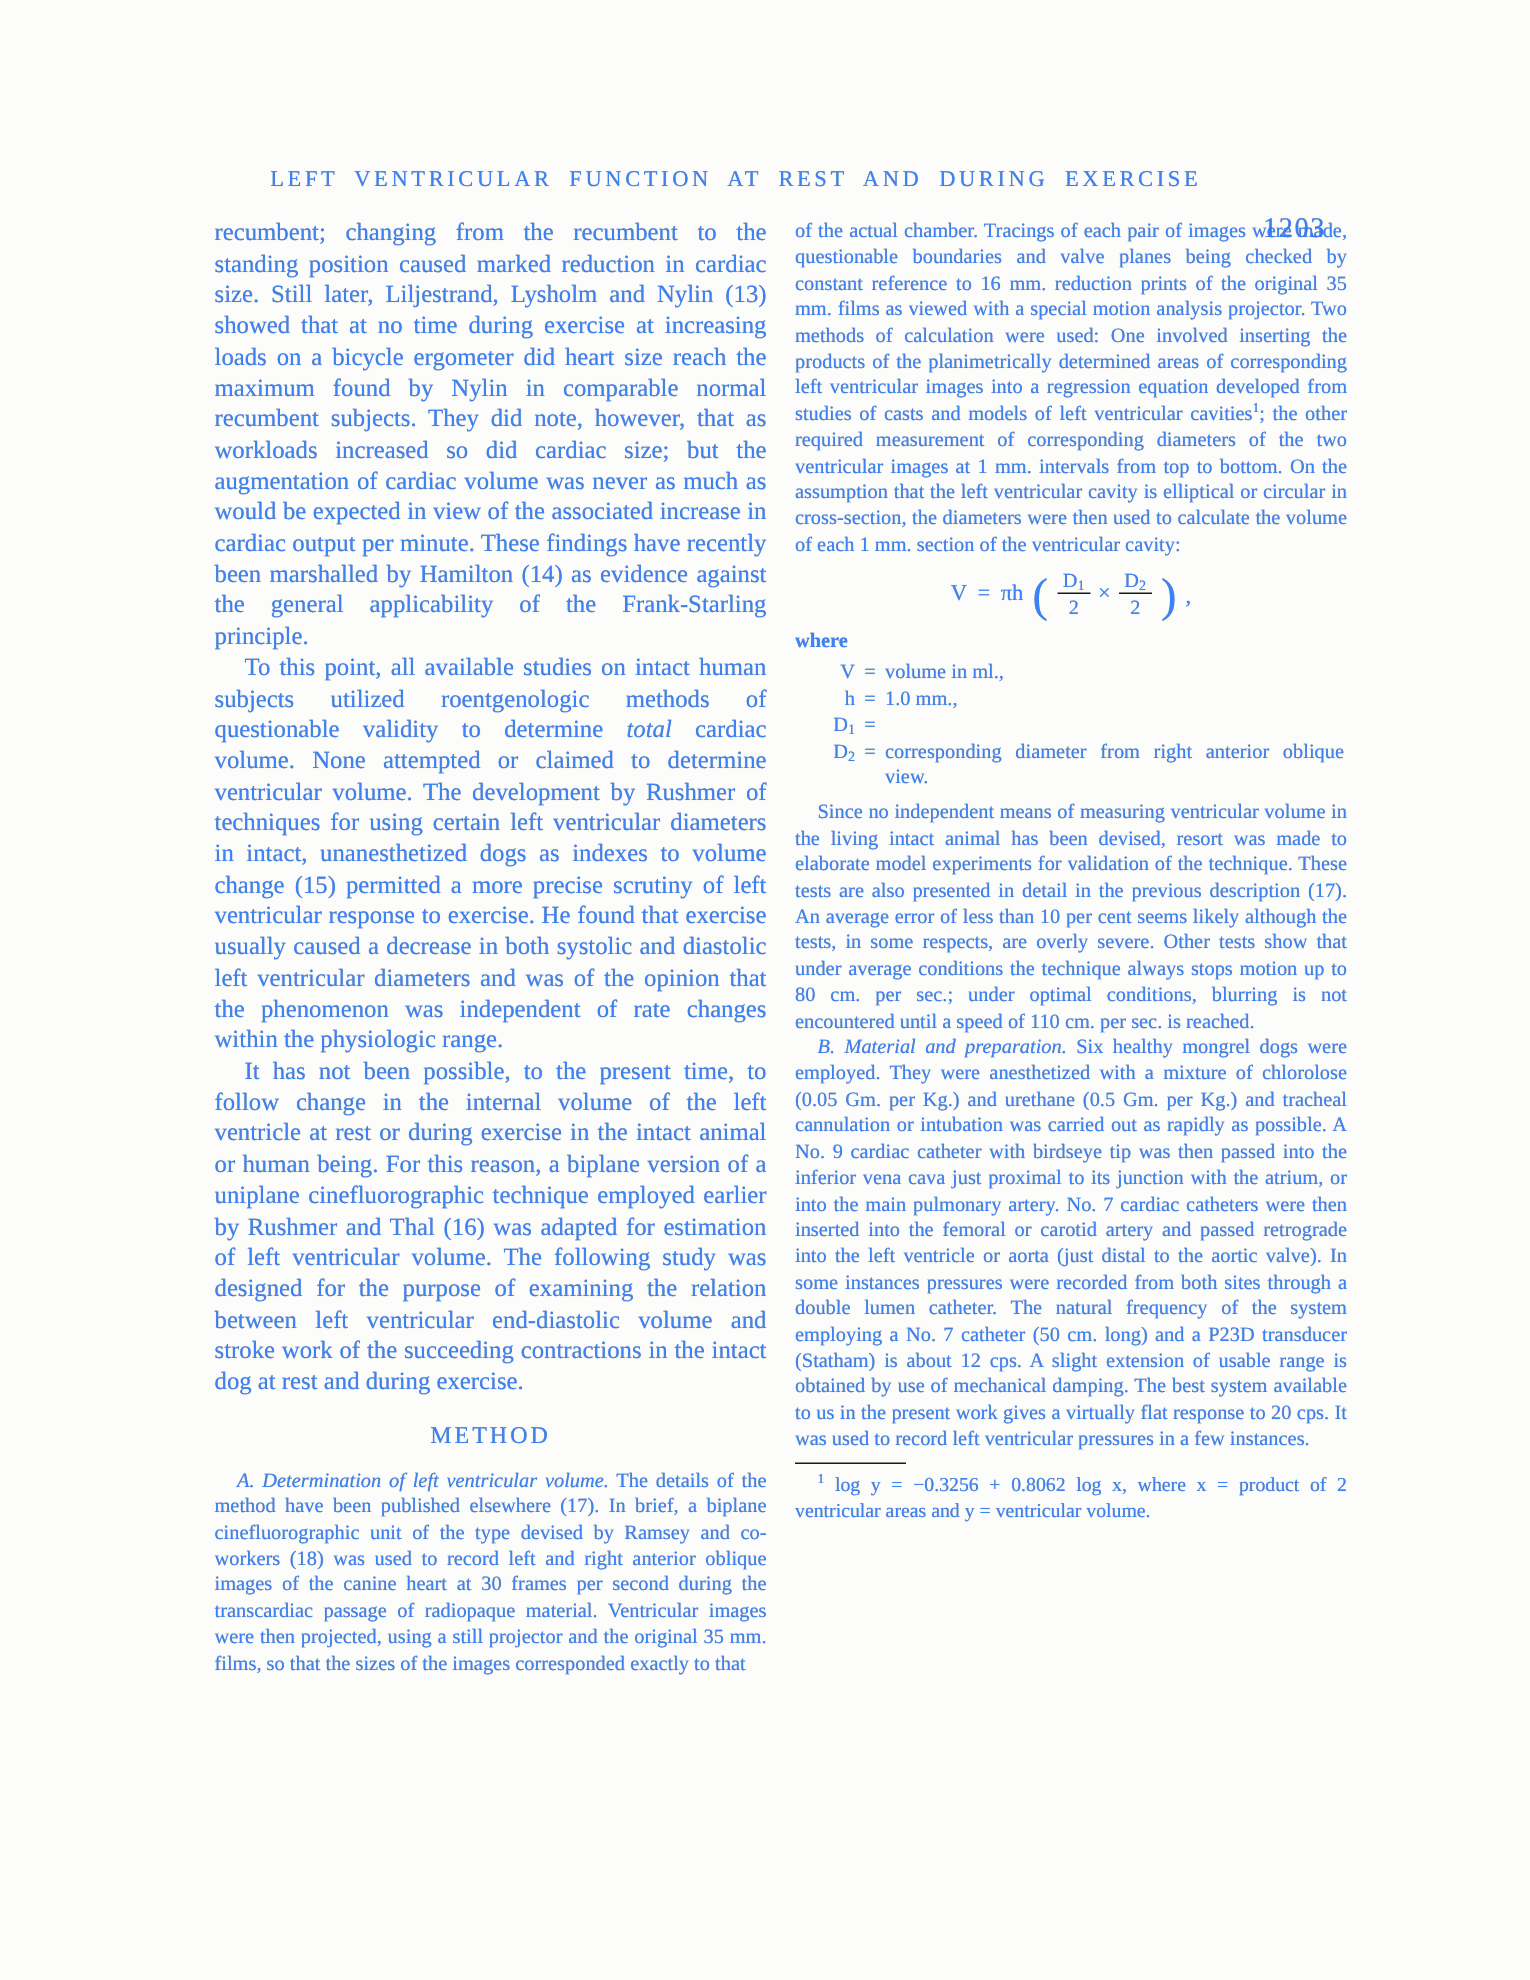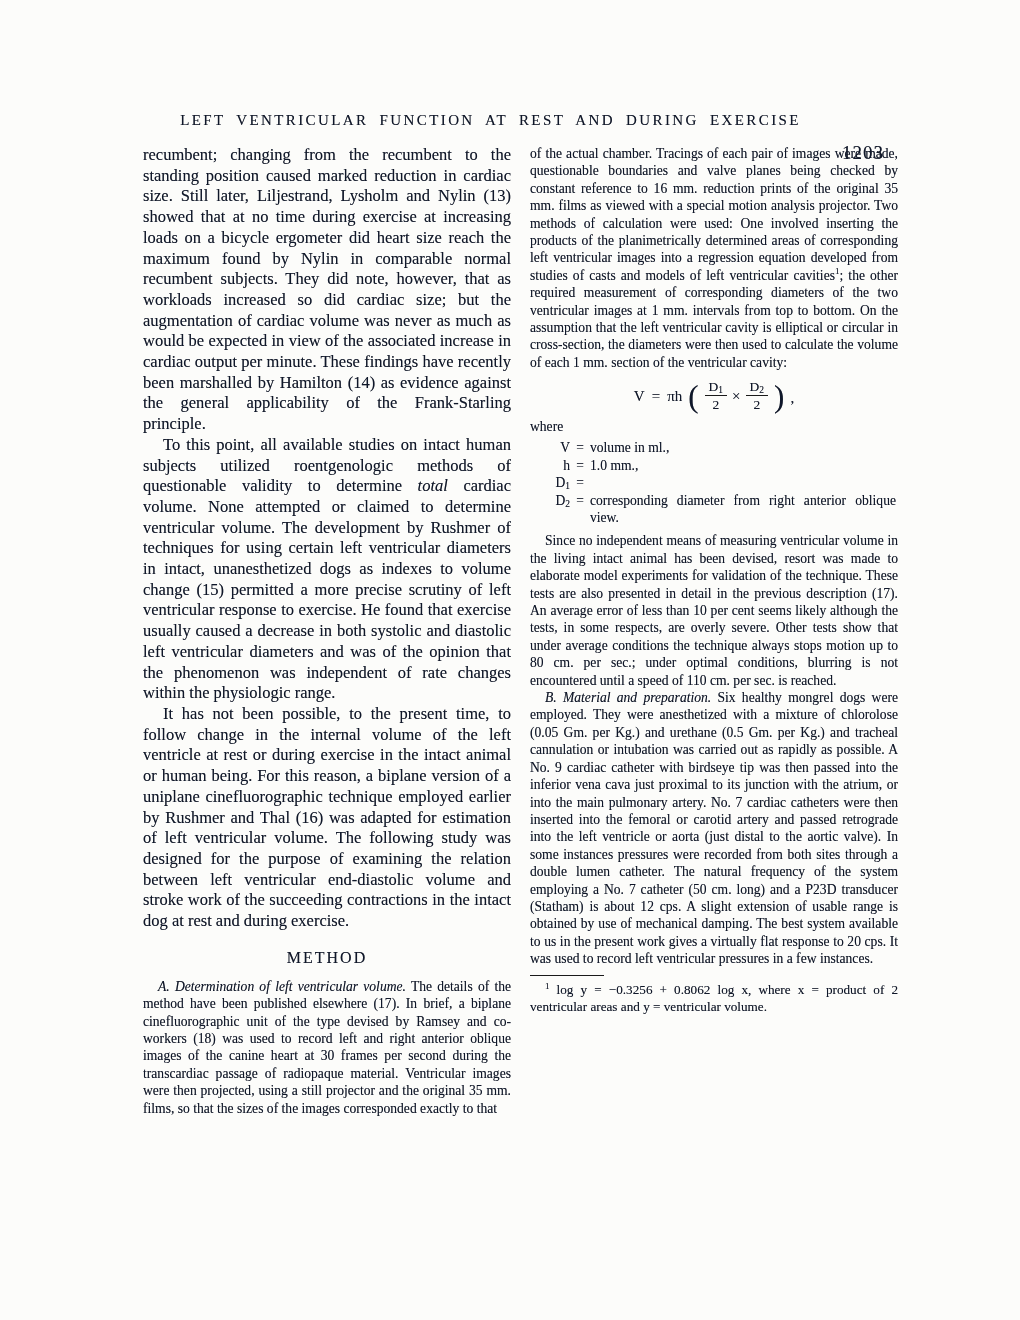--- a/index.html
+++ b/index.html
@@ -5,21 +5,21 @@
   html, body {
     margin: 0;
     padding: 0;
     background: #fbfbf8;
   }
   .page {
     position: relative;
     width: 1020px;
     height: 1320px;
     background: #fcfcfa;
-    color: #0f172a;
+    color: #3b82f6;
     font-family: "Liberation Serif", "DejaVu Serif", serif;
     text-shadow: 0 0 0.5px rgba(25,25,25,0.45);
     overflow: hidden;
   }
   .running-header {
     position: absolute;
     top: 112px;
     left: 143px;
     width: 755px;
     height: 24px;
@@ -130,20 +130,21 @@
     padding-top: 1px;
   }
   .f-comma { align-self: flex-end; padding-bottom: 6px; }
 
   .where-label {
     margin: 2px 0 4px 0;
     font-size: 13.6px;
     line-height: 17.4px;
     text-align: left;
     text-indent: 0;
+    font-weight: bold;
   }
   .defs {
     margin: 2px 0 6px 10px;
     font-size: 13.6px;
     line-height: 17.4px;
   }
   .def-row {
     display: grid;
     grid-template-columns: 30px 20px 1fr;
   }

